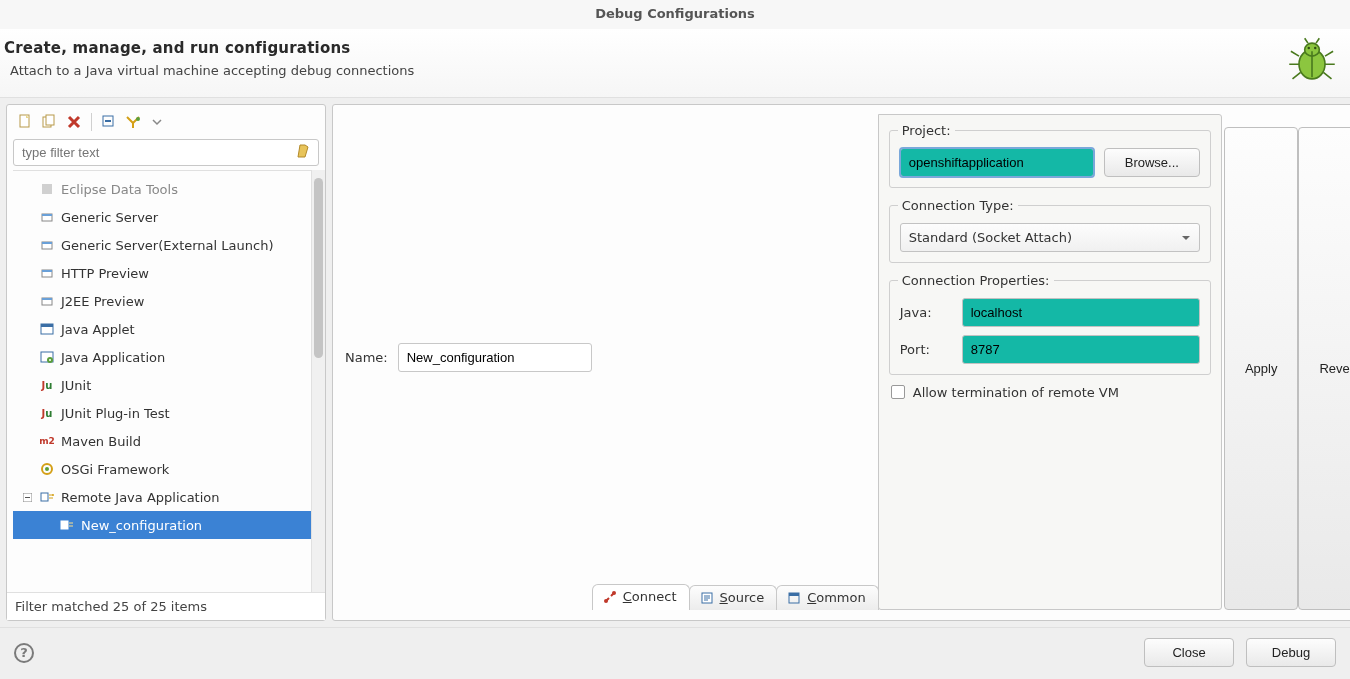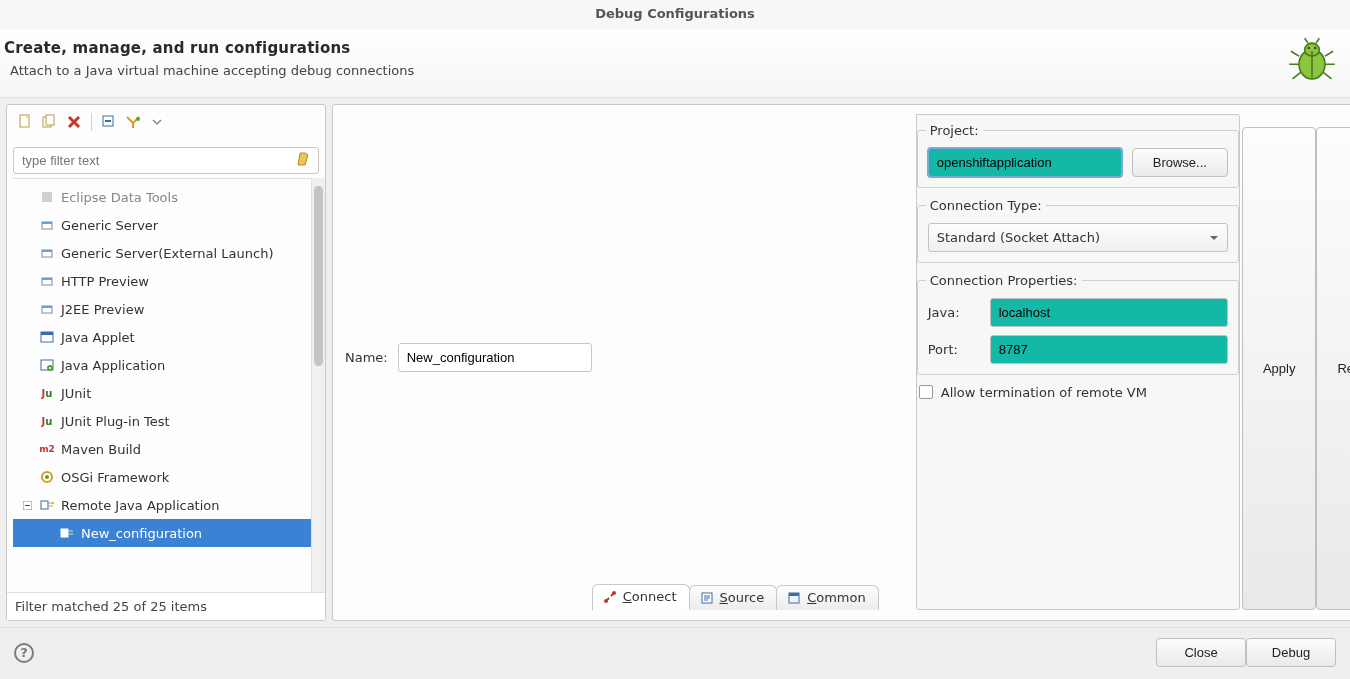--- a/index.html
+++ b/index.html
@@ -56,21 +56,21 @@
   
   .toolbar {
     display: flex;
     align-items: center;
     gap: 6px;
     padding: 8px 10px;
   }
   .toolbar .sep { width:1px; height:18px; background:#d0d0d0; margin:0 2px; }
   .tb-btn { width:18px; height:18px; display:flex; align-items:center; justify-content:center; cursor:pointer; }
   .filter-wrap {
-    margin: 8px 6px 4px;
+    margin: 0 6px 4px;
     position: relative;
   }
   .filter-input {
     width: 100%;
     border: 1px solid #c8c8c8;
     border-radius: 3px;
     padding: 5px 26px 5px 8px;
     font-size: 13px;
     color: #888;
     background: #fff;
@@ -153,25 +153,24 @@
     padding-bottom: 6px;
     position:relative; z-index:2;
   }
   .tab .underline { text-decoration: underline; }
   .tab .ticon { width:14px; height:14px; display:inline-flex; }
 
   .tab-body {
     border:1px solid #c8c8c8;
     border-radius: 0 3px 3px 3px;
     background:#f7f7f5;
-    padding: 8px 0 14px;
+    padding: 8px 10px 14px;
     flex:1;
     display:flex; flex-direction:column;
     margin-top:-1px;
-    margin-left:38px;
   }
 
   fieldset.group {
     border:1px solid #cfcfcf;
     border-radius:3px;
     padding: 10px 10px;
     margin-bottom: 10px;
     background: #f7f7f5;
   }
   fieldset.group > legend {
@@ -222,21 +221,21 @@
     display:flex; justify-content:space-between; align-items:center;
     padding: 10px 14px 12px 14px;
     background:#efefef;
     border-top:1px solid #e0e0e0;
   }
   .help-btn {
     width:20px; height:20px; border:2px solid #7a7a7a; border-radius:50%;
     display:flex; align-items:center; justify-content:center;
     color:#7a7a7a; font-weight:700; font-size:13px; cursor:pointer;
   }
-  .footer-right { display:flex; }
+  .footer-right { display:flex; gap:12px; }
 
   
   svg { display:block; }
 </style>
 </head>
 <body>
 
 <div class="titlebar">Debug Configurations</div>
 
 <div class="header">

